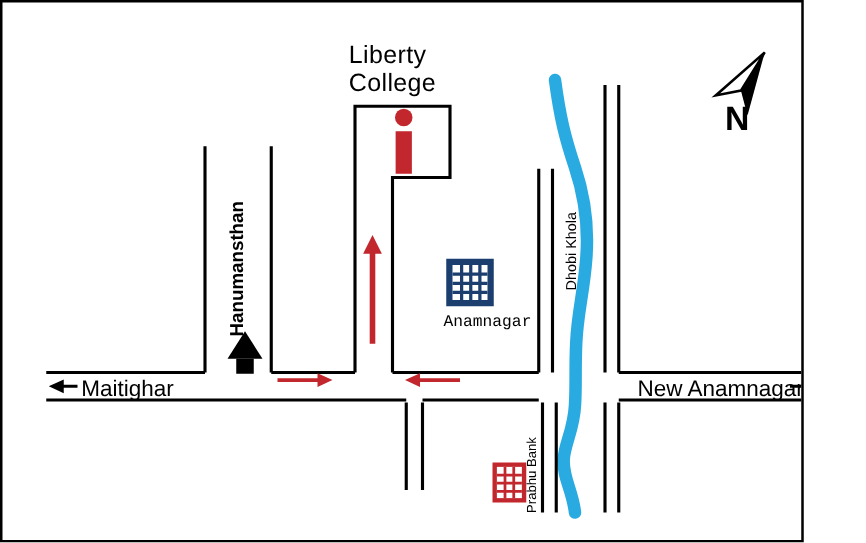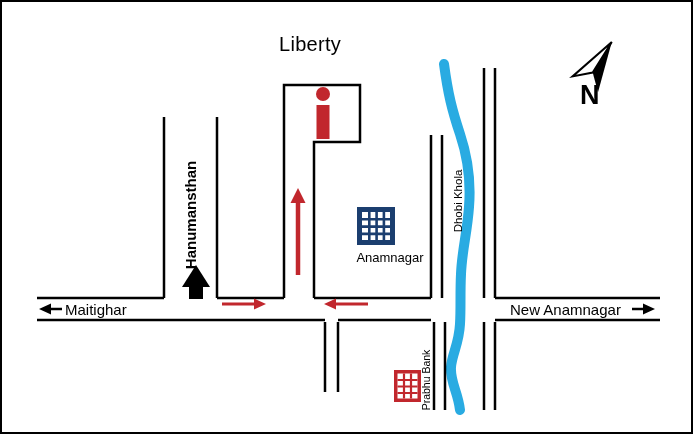--- a/index.html
+++ b/index.html
@@ -1,29 +1,29 @@
 <!DOCTYPE html>
 <html><head>
 <meta charset="utf-8">
 <style>
   html,body{margin:0;padding:0;background:#fff;}
   .map-frame{
-    position:relative;width:693px;height:434px;background:#ffffff;
+    position:relative;width:643px;height:434px;background:#ffffff;
     border:2px solid #000;box-sizing:border-box;overflow:hidden;
     font-family:"Liberation Sans",sans-serif;
   }
   .map-frame svg{position:absolute;left:0;top:0;}
   .label{position:absolute;color:#000;white-space:nowrap;}
   .title{font-size:20px;line-height:23px;letter-spacing:.3px;}
-  .road-label{font-size:15px;}
+  .road-label{font-size:18px;}
   .vertical-label{transform:translate(-50%,-50%) rotate(-90deg);}
   .hanuman{font-weight:bold;font-size:15px;}
   .river-label{font-size:11.5px;}
   .bank-label{font-size:10.5px;}
-  .landmark-label{font-size:13px;line-height:16px;text-align:center;}
+  .landmark-label{font-size:13px;line-height:16px;text-align:center;font-family:Liberation Mono, monospace;}
   .north-label{font-size:27px;font-weight:bold;}
 </style>
 </head>
 <body>
 
 <div class="map-frame">
 
   <svg width="693" height="434" viewBox="0 0 693 434">
 
     <path fill="none" stroke-width="10" stroke-linecap="round" stroke-linejoin="round" d="M442 62 C446 92 450 108 458 132 C466 156 469 180 467 205 C465 232 460 248 459 272 C458 292 459 305 458 322 C457 342 450 352 449 365 C448 380 456 390 458 408" stroke="#29ABE2"></path>
@@ -77,20 +77,21 @@
     </g>
 
     <g transform="rotate(32 596 62)">
       <polygon fill="#ffffff" stroke-width="2" points="596,36 581,86 596,72" stroke="#000000"></polygon>
       <polygon points="596,36 611,86 596,72" fill="#000000"></polygon>
     </g>
   </svg>
 
   <div class="label title" style="left:277px;top:31px;">
     <div>Liberty</div>
+    <div>College</div>
   </div>
 
   <div class="label road-label" style="left:63px;top:299px;">Maitighar</div>
 
   <div class="label road-label" style="left:508px;top:299px;">New Anamnagar</div>
 
   <div class="label vertical-label hanuman" style="left:188px;top:213px;">Hanumansthan</div>
 
   <div class="label vertical-label river-label" style="left:456px;top:199px;">Dhobi Khola</div>
 

